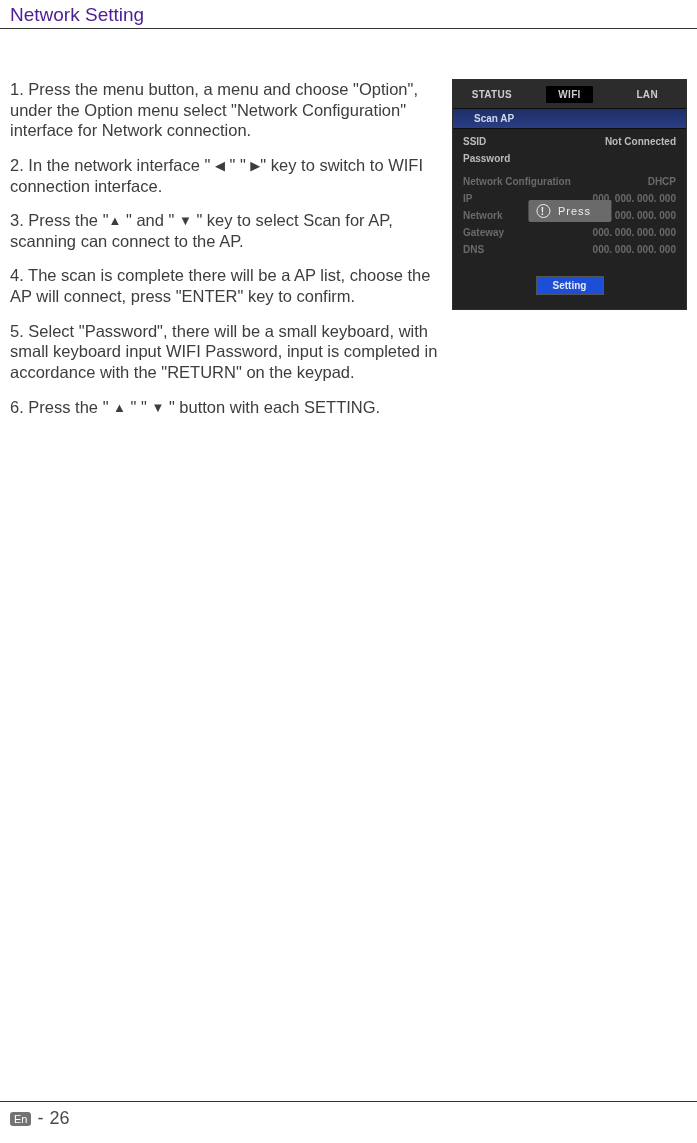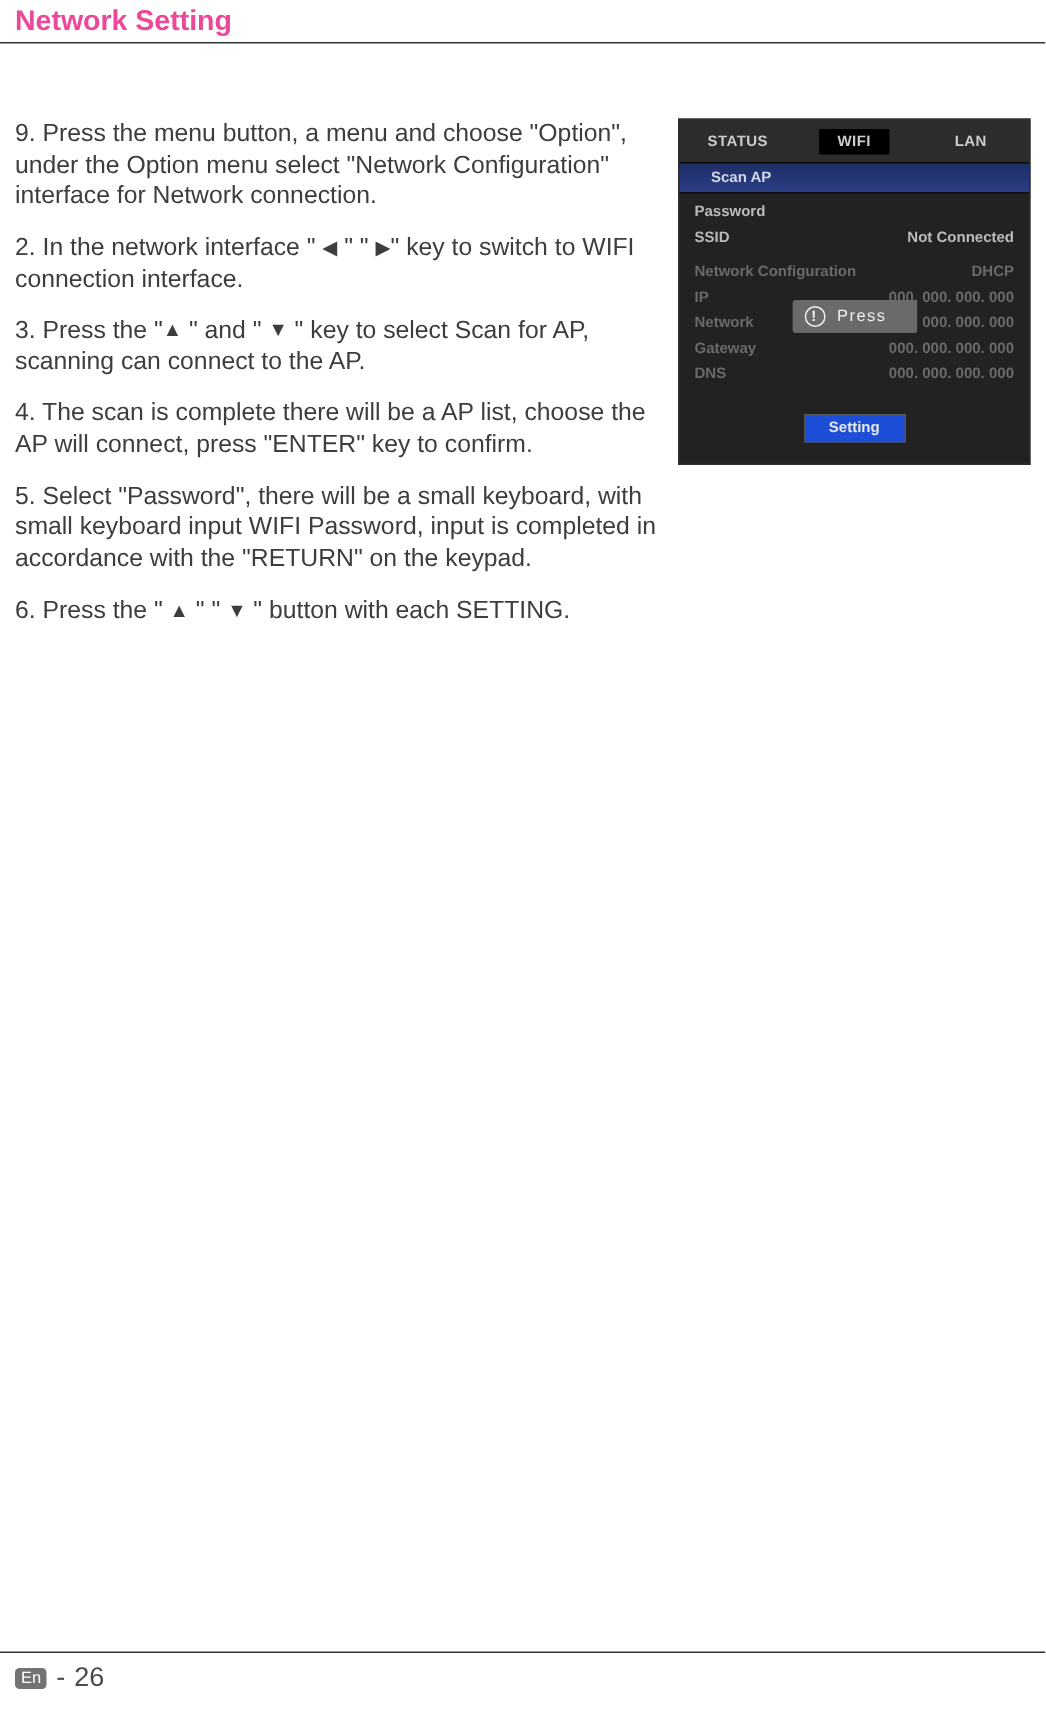--- a/index.html
+++ b/index.html
@@ -9,23 +9,22 @@
     width: 697px;
     height: 1143px;
     font-family: Arial, Helvetica, sans-serif;
     background: #fff;
     color: #333;
     position: relative;
   }
   .page-header {
     padding: 4px 10px 2px 10px;
     font-size: 19px;
-    color: #ec4899;
+    color: #4c1d95;
     border-bottom: 1.5px solid #333;
-    font-weight: bold;
   }
   .main-row {
     display: flex;
     padding: 50px 10px 0 10px;
     gap: 14px;
   }
   .instructions {
     flex: 1;
     font-size: 16.5px;
     line-height: 1.25;
@@ -143,21 +142,21 @@
     vertical-align: 2px;
   }
 </style>
 </head>
 <body>
 
 <div class="page-header">Network Setting</div>
 
 <div class="main-row">
   <div class="instructions">
-    <p>9. Press the menu button, a menu and choose "Option", under the Option menu select "Network Configuration" interface for Network connection.</p>
+    <p>1. Press the menu button, a menu and choose "Option", under the Option menu select "Network Configuration" interface for Network connection.</p>
     <p>
       <span>2. In the network interface " </span><span class="tri">◀</span><span> " "  </span><span class="tri">▶</span><span>" key to switch to WIFI connection interface.</span>
     </p>
     <p>
       <span>3. Press the "</span><span class="tri">▲</span><span> " and " </span><span class="tri">▼</span><span> " key to select Scan for AP, scanning can connect to the AP.</span>
     </p>
     <p>4. The scan is complete there will be a AP list, choose the AP will connect, press "ENTER" key to confirm.</p>
     <p>5. Select "Password", there will be a small keyboard, with small keyboard input WIFI Password, input is completed in accordance with the "RETURN" on the keypad.</p>
     <p>
       <span>6. Press the " </span><span class="tri">▲</span><span> " " </span><span class="tri">▼</span><span> " button with each SETTING.</span>
@@ -166,26 +165,26 @@
 
   <div class="device-panel">
     <div class="tabs">
       <div class="tab">STATUS</div>
       <div class="tab"><span class="tab-active-box">WIFI</span></div>
       <div class="tab">LAN</div>
     </div>
     <div class="scan-bar">Scan AP</div>
     <div class="fields">
       <div class="row">
+        <span class="label">SSID</span>
+        <span class="value">Not Connected</span>
+      </div>
+      <div class="row">
         <span class="label">Password</span>
         <span class="value"></span>
-      </div>
-      <div class="row">
-        <span class="label">SSID</span>
-        <span class="value">Not Connected</span>
       </div>
       <div class="row dim" style="margin-top:6px;">
         <span class="label">Network Configuration</span>
         <span class="value">DHCP</span>
       </div>
       <div class="row dim">
         <span class="label">IP</span>
         <span class="value">000. 000. 000. 000</span>
       </div>
       <div class="row dim">

